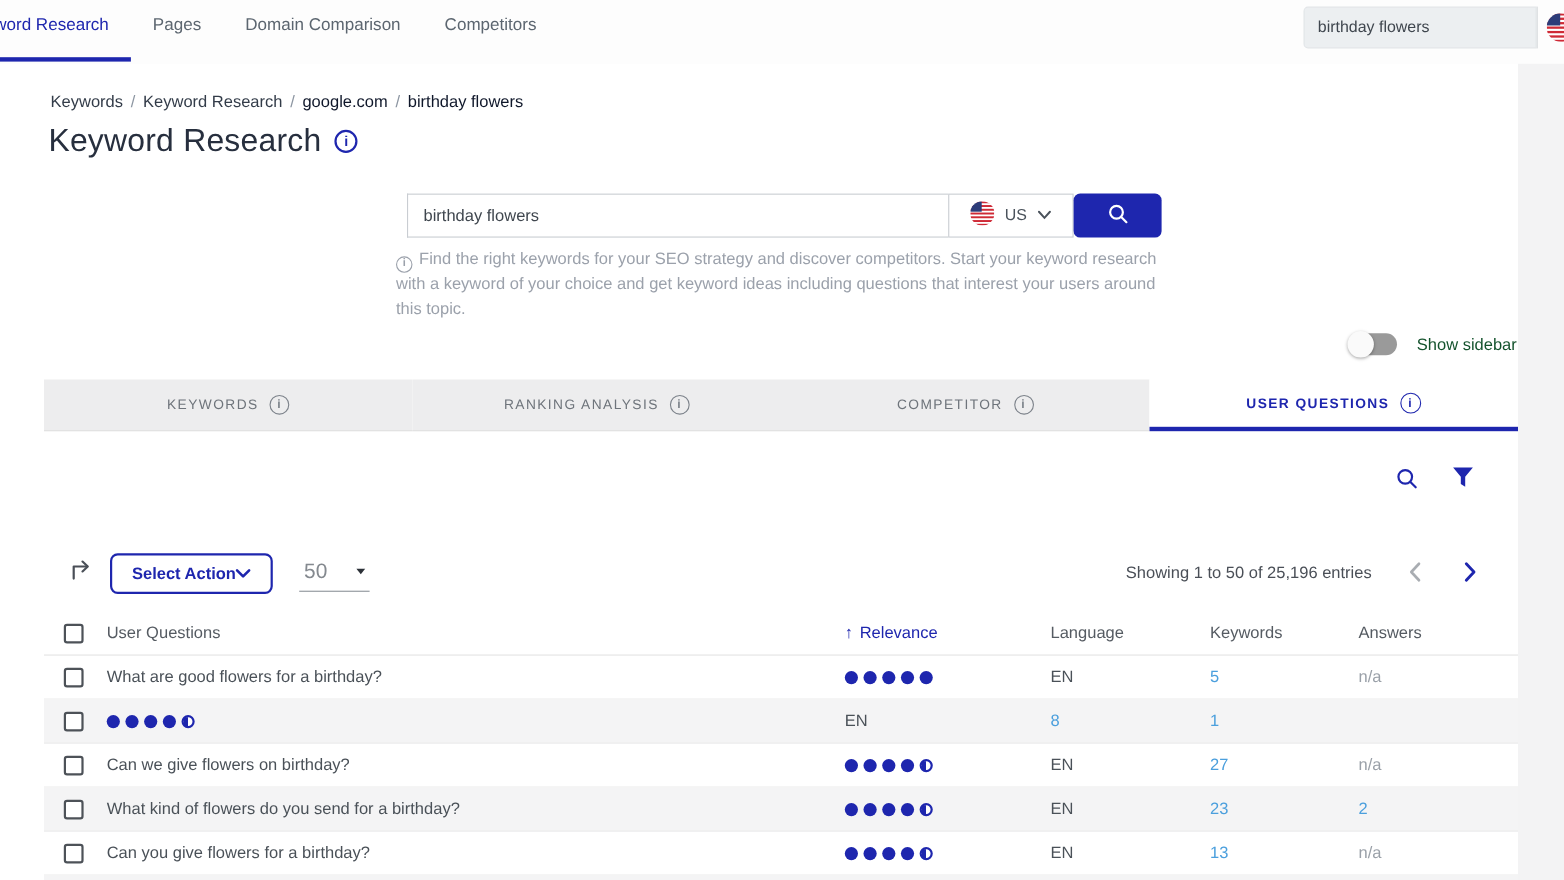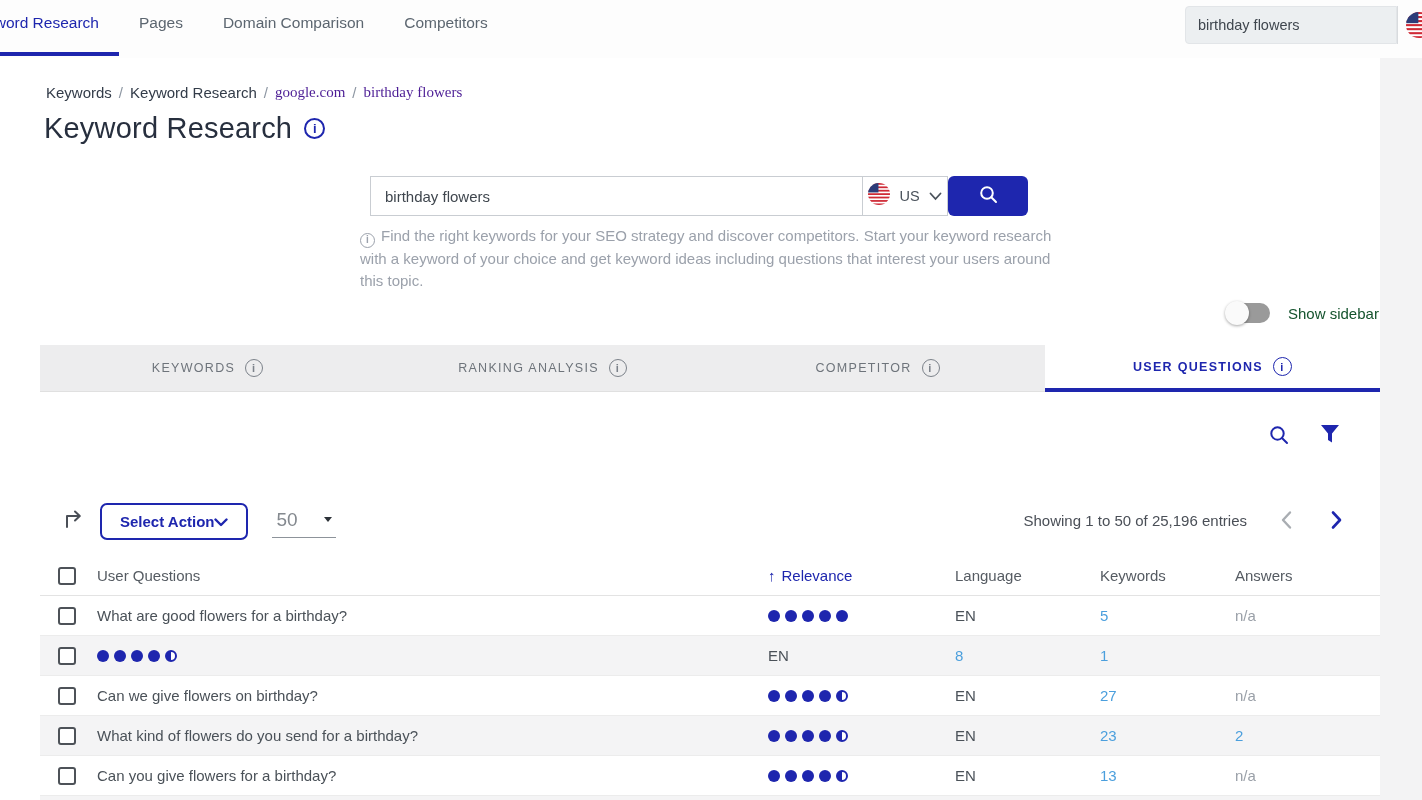--- a/index.html
+++ b/index.html
@@ -20,35 +20,35 @@
     width:100%; font-family:inherit; }
   .topnav-divider { position:absolute; left:1397px; top:6px; width:1px; height:38px; background:#d8dbde; }
   .topnav-flag { position:absolute; left:1406px; top:12px; }
 
   
   .right-strip { position:absolute; left:1380px; top:58px; width:42px; height:742px; background:#f3f3f4; }
 
   
   .breadcrumb { position:absolute; left:46px; top:84px; font-size:15px; display:flex; gap:7px; }
   .crumb { color:#333c49; }
-  .crumb.muted { color:#4c1d95;font-family:Liberation Serif, serif; }
+  .crumb.muted { color:#0f172a; }
   .crumb-sep { color:#8d96a2; }
   .page-title-row { position:absolute; left:44px; top:112px; display:flex; align-items:center; gap:12px; }
   .page-title { font-size:29px; font-weight:500; color:#272f3e; letter-spacing:0.2px; }
   .info-icon { display:inline-flex; align-items:center; justify-content:center; border-radius:50%;
     font-weight:600; font-style:normal; flex:0 0 auto; }
   .info-blue { width:21px; height:21px; border:2px solid #1e26ae; color:#1e26ae; font-size:13px; }
   .info-gray { width:18px; height:18px; border:1.6px solid #7c828a; color:#7c828a; font-size:11px; }
   .info-inline { width:15px; height:15px; border:1.4px solid #9ba1ab; color:#9ba1ab; font-size:10px; margin-right:6px; vertical-align:-2px; }
 
   
   .kw-search { position:absolute; left:370px; top:176px; height:40px; display:flex; }
   .kw-input { width:492px; height:40px; border:1px solid #c9cdd2; border-right:none; background:#fff;
     padding:0 14px; font-size:15px; color:#3f464e; outline:none; font-family:inherit; }
-  .kw-country { width:86px; height:40px; border:1px solid #c9cdd2; background:#fff; display:flex;
+  .kw-country { width:114px; height:40px; border:1px solid #c9cdd2; background:#fff; display:flex;
     align-items:center; justify-content:center; gap:9px; cursor:pointer; }
   .kw-country-code { font-size:14.5px; color:#4a525b; }
   .kw-btn { width:80px; height:40px; background:#1e26ae; border:none; border-radius:6px; cursor:pointer;
     display:flex; align-items:center; justify-content:center; }
 
   
   .intro { position:absolute; left:360px; top:225px; width:700px; text-align:left;
     font-size:15px; line-height:22px; color:#9ba1ab; }
   .last-analyses { position:absolute; left:360px; top:269px; width:700px; text-align:center; }
   .last-analyses a { color:#1e26ae; font-size:14.5px; text-decoration:none; font-weight:500;

